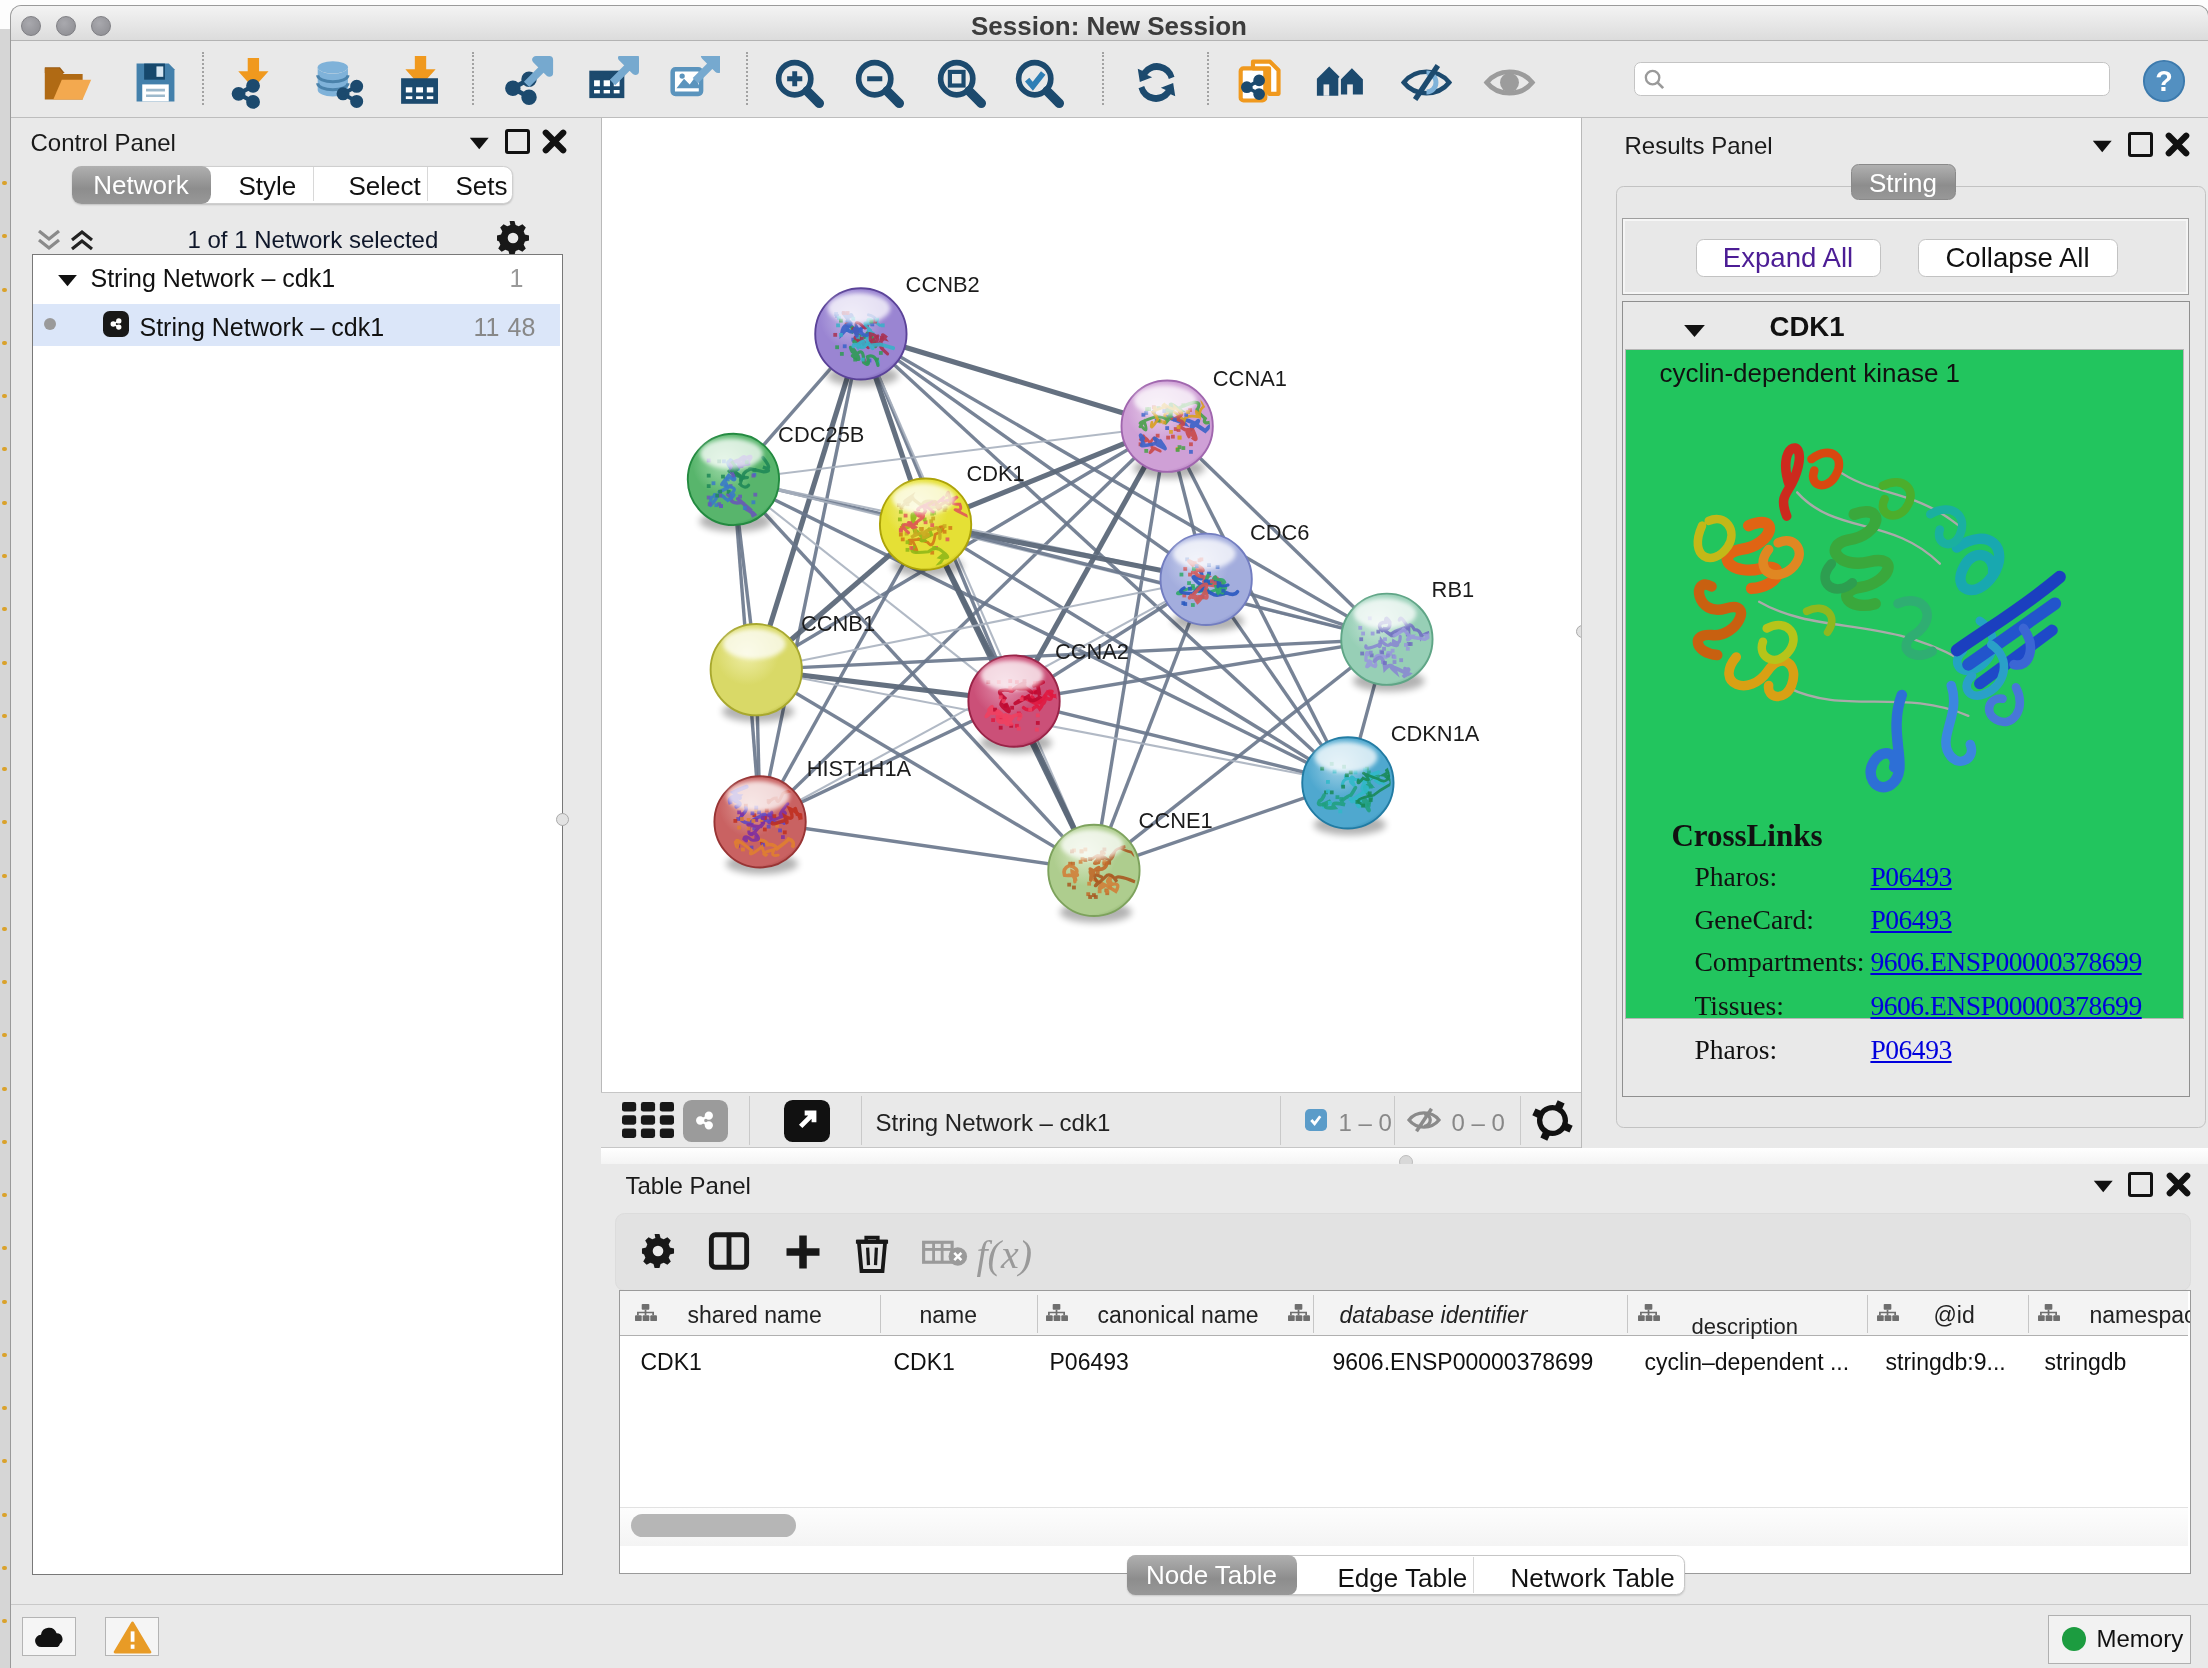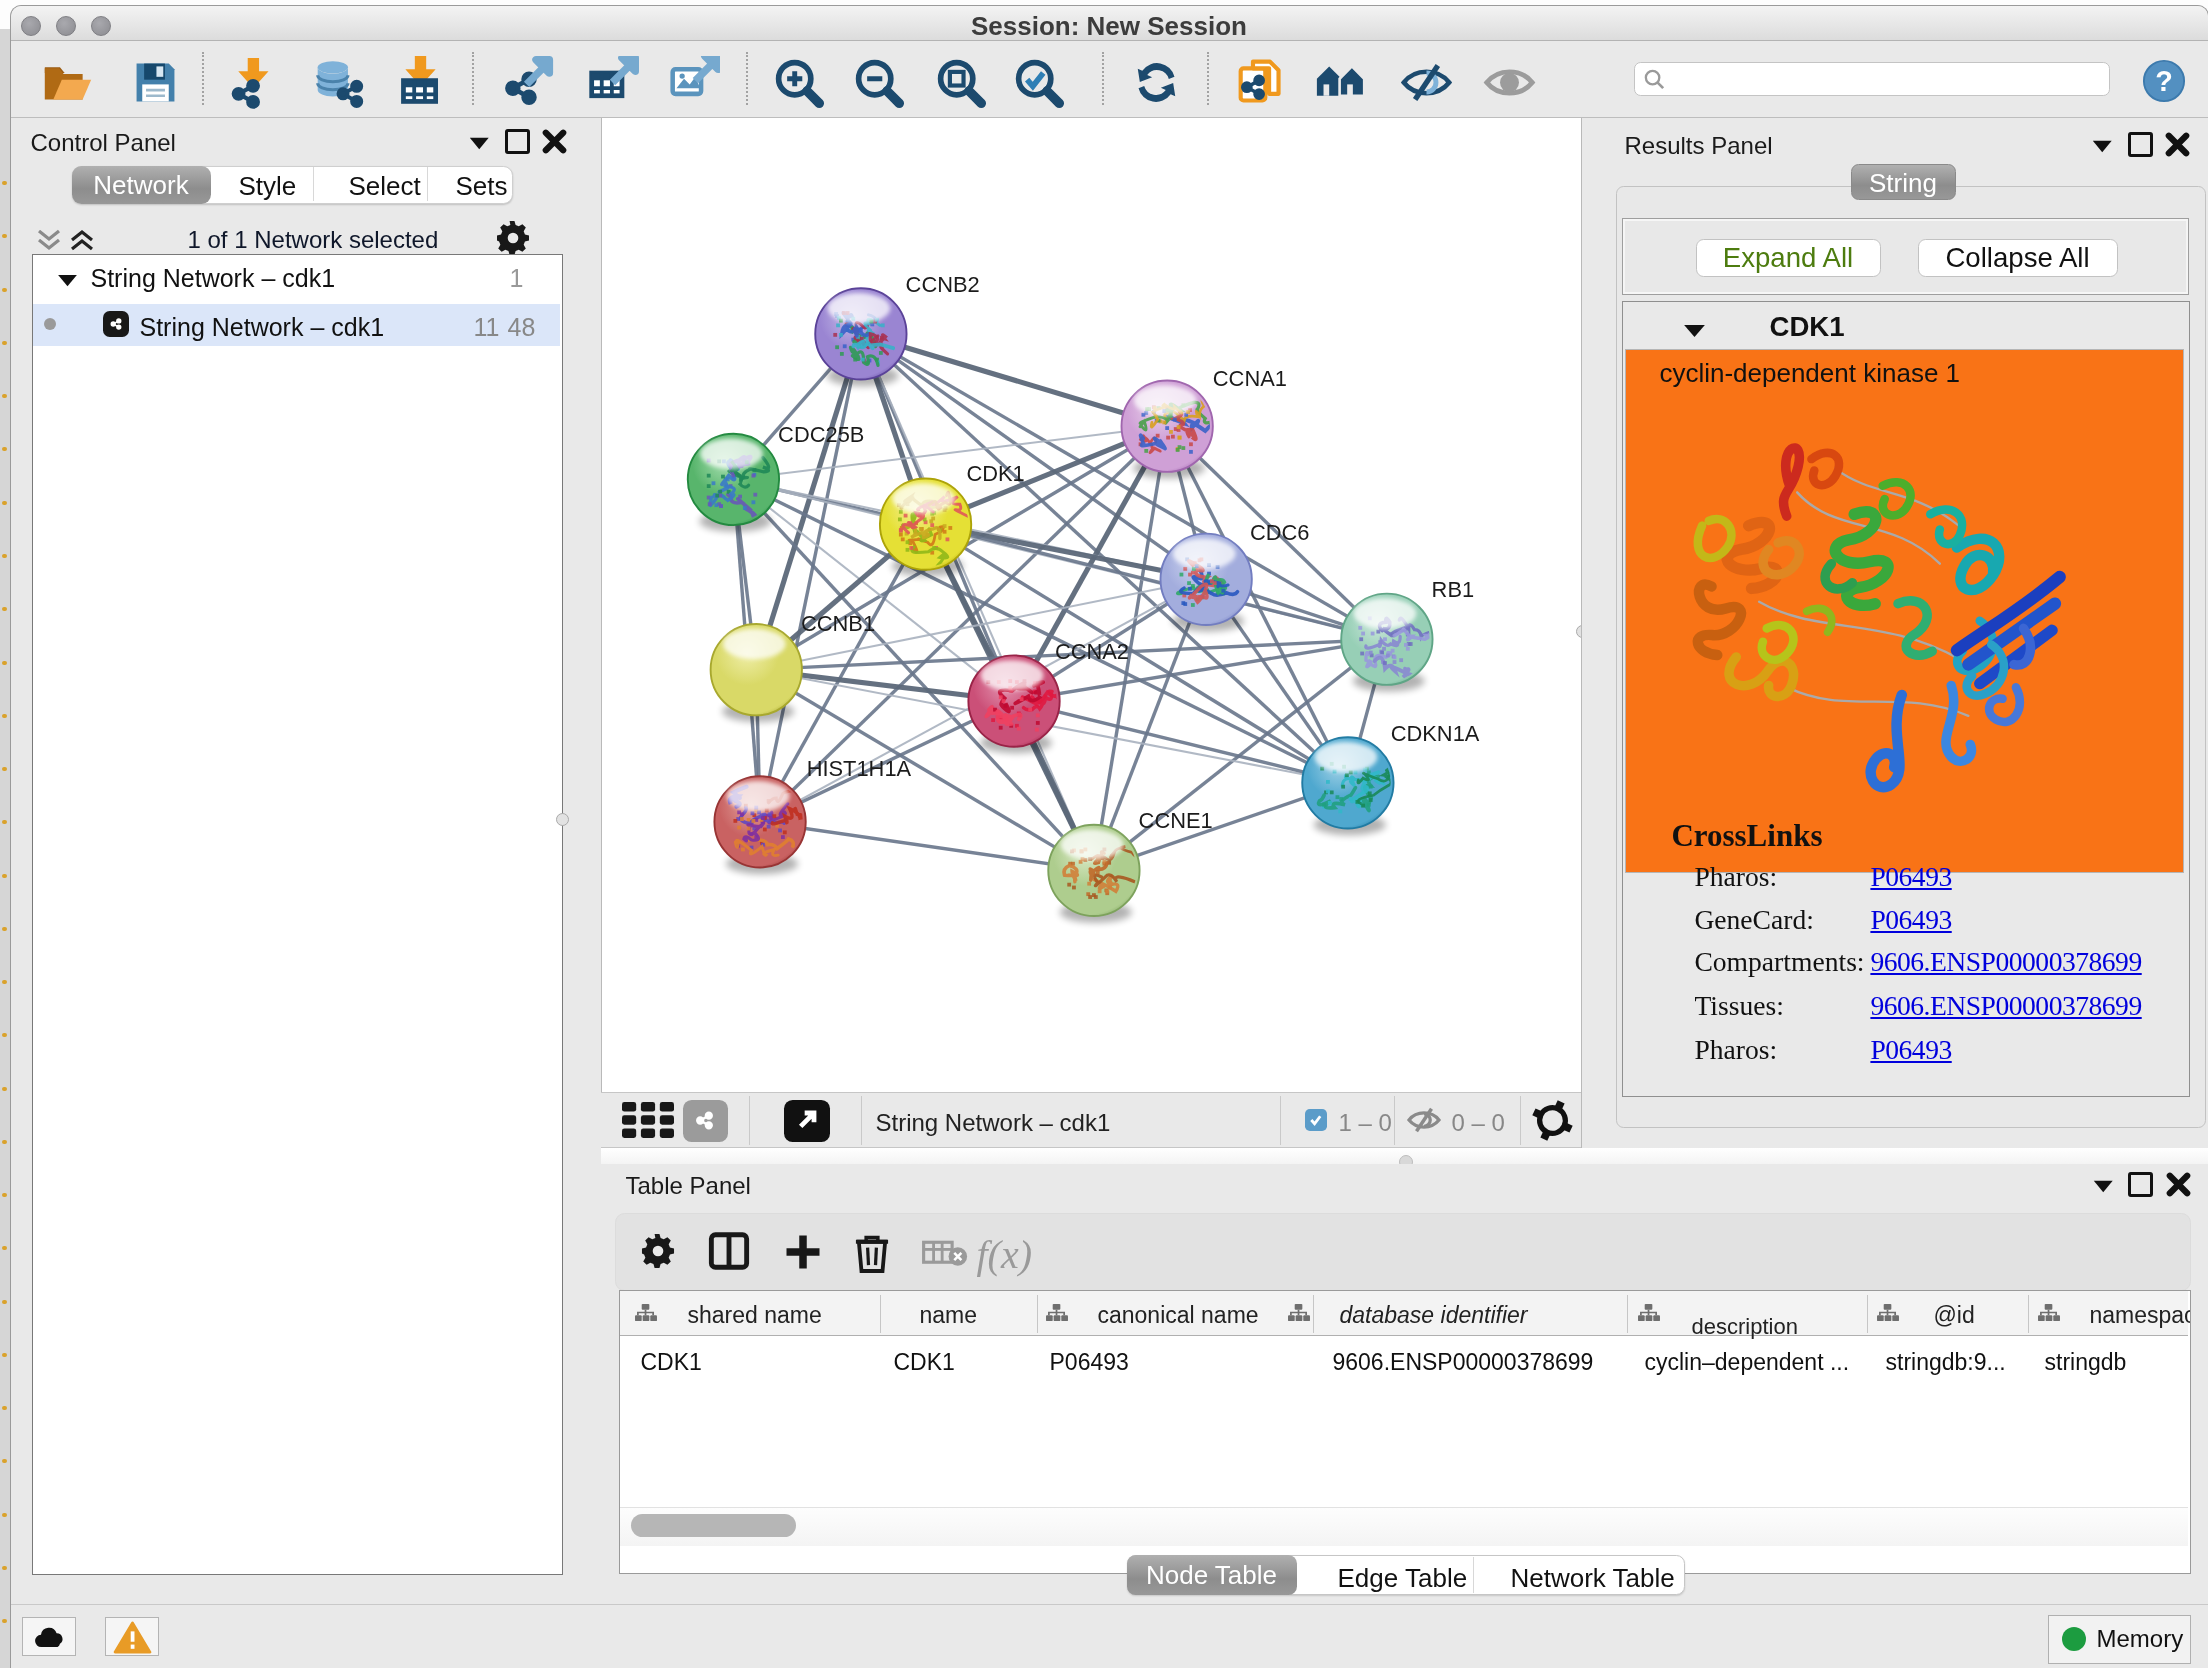--- a/index.html
+++ b/index.html
@@ -938,29 +938,29 @@
       <svg class="abs" style="left:506px;top:20px" width="28.5" height="17" viewBox="0 0 30 18">
         <path d="M5 3 h20 l-10 12 z" fill="#111"></path>
       </svg>
       <div class="abs" style="left:546px;top:14.3px;width:25px;height:25px;border:3.3px solid #111;border-radius:2.9px"></div>
       <svg class="abs" style="left:582px;top:13.3px" width="27" height="27" viewBox="0 0 28 28">
         <path d="M5 5 L23 23 M23 5 L5 23" stroke="#111" stroke-width="6.5" stroke-linecap="round"></path>
       </svg>
       <div class="abs" style="left:34px;top:68px;width:590px;height:942px;background:#e8e8e8;border:1px solid #c2c2c2;border-radius:7.6px"></div>
       <div class="abs tab-sel" style="left:269px;top:46px;width:105px;height:36px;border-radius:7.6px;font-size:26px;text-align:center;line-height:36px;border:1px solid #8a8a8a">String</div>
       <div class="abs" style="left:40px;top:100px;width:567px;height:77px;border:1px solid #9e9e9e;box-shadow:inset 0 0 0 1.9px #f6f6f6">
-        <div class="abs" style="left:73px;top:20px;width:185px;height:38px;background:#fff;border:1px solid #c2c2c2;border-radius:7.6px;font-size:27.6px;color:#4d7c0f;text-align:center;line-height:36px">Expand All</div>
+        <div class="abs" style="left:73px;top:20px;width:185px;height:38px;background:#fff;border:1px solid #c2c2c2;border-radius:7.6px;font-size:27.6px;color:#4c1d95;text-align:center;line-height:36px">Expand All</div>
         <div class="abs" style="left:295px;top:20px;width:200px;height:38px;background:#fff;border:1px solid #c2c2c2;border-radius:7.6px;font-size:27.6px;color:#111;text-align:center;line-height:36px">Collapse All</div>
       </div>
       <div class="abs" style="left:40px;top:183px;width:568px;height:796px;border:1.9px solid #8f8f8f;background:#e9e9e9">
         <svg class="abs" style="left:59px;top:21px" width="25" height="16" viewBox="0 0 26 17">
           <path d="M2 2 h22 l-11 13 z" fill="#111"></path>
         </svg>
         <div class="abs" style="left:147px;top:9.5px;font-size:27.6px;color:#111;font-weight:bold;white-space:nowrap;">CDK1</div>
-        <div class="abs" style="left:2.9px;top:47px;width:559px;height:524px;background:#f97316;border:1px solid #b5b5b5">
+        <div class="abs" style="left:2.9px;top:47px;width:559px;height:670px;background:#22c55e;border:1px solid #b5b5b5">
           <div class="abs" style="left:33px;top:8.6px;font-size:26px;color:#111;white-space:nowrap;">cyclin-dependent kinase 1</div>
           <svg class="abs" style="left:19px;top:52px" width="447" height="409" viewBox="0 0 470 430">
             <path d="M160 95 C200 140 260 120 310 170 M120 210 C180 245 250 225 330 270 M150 300 C210 330 270 300 340 330 M200 70 C240 100 280 90 330 130" fill="none" stroke="#aaaaaa" stroke-width="2.5" stroke-linecap="round"></path>
             <path d="M152 88 C137 46 169 34 161 68 C154 98 139 94 149 120" fill="none" stroke="#cc2a1e" stroke-width="10" stroke-linecap="round"></path>
             <path d="M175 60 C195 45 212 58 200 78 C190 94 172 88 178 72" fill="none" stroke="#d84810" stroke-width="9" stroke-linecap="round"></path>
             <path d="M109 130 C143 116 135 150 101 155 C71 161 92 183 122 175 C150 168 142 194 112 196" fill="none" stroke="#e06414" stroke-width="12" stroke-linecap="round"></path>
             <path d="M70 194 C48 182 54 227 85 217 C115 207 98 248 70 245 C48 243 52 264 76 266" fill="none" stroke="#c86010" stroke-width="11" stroke-linecap="round"></path>
             <path d="M130 155 C112 178 140 192 157 172 C170 156 156 140 140 148" fill="none" stroke="#e08722" stroke-width="10" stroke-linecap="round"></path>
             <path d="M96 268 C72 297 110 311 129 283 C143 262 163 275 154 298 C147 315 128 312 130 298" fill="none" stroke="#d8a014" stroke-width="10" stroke-linecap="round"></path>
             <path d="M60 130 C45 163 71 175 87 152 C98 135 84 117 67 125" fill="none" stroke="#c3b818" stroke-width="9" stroke-linecap="round"></path>

